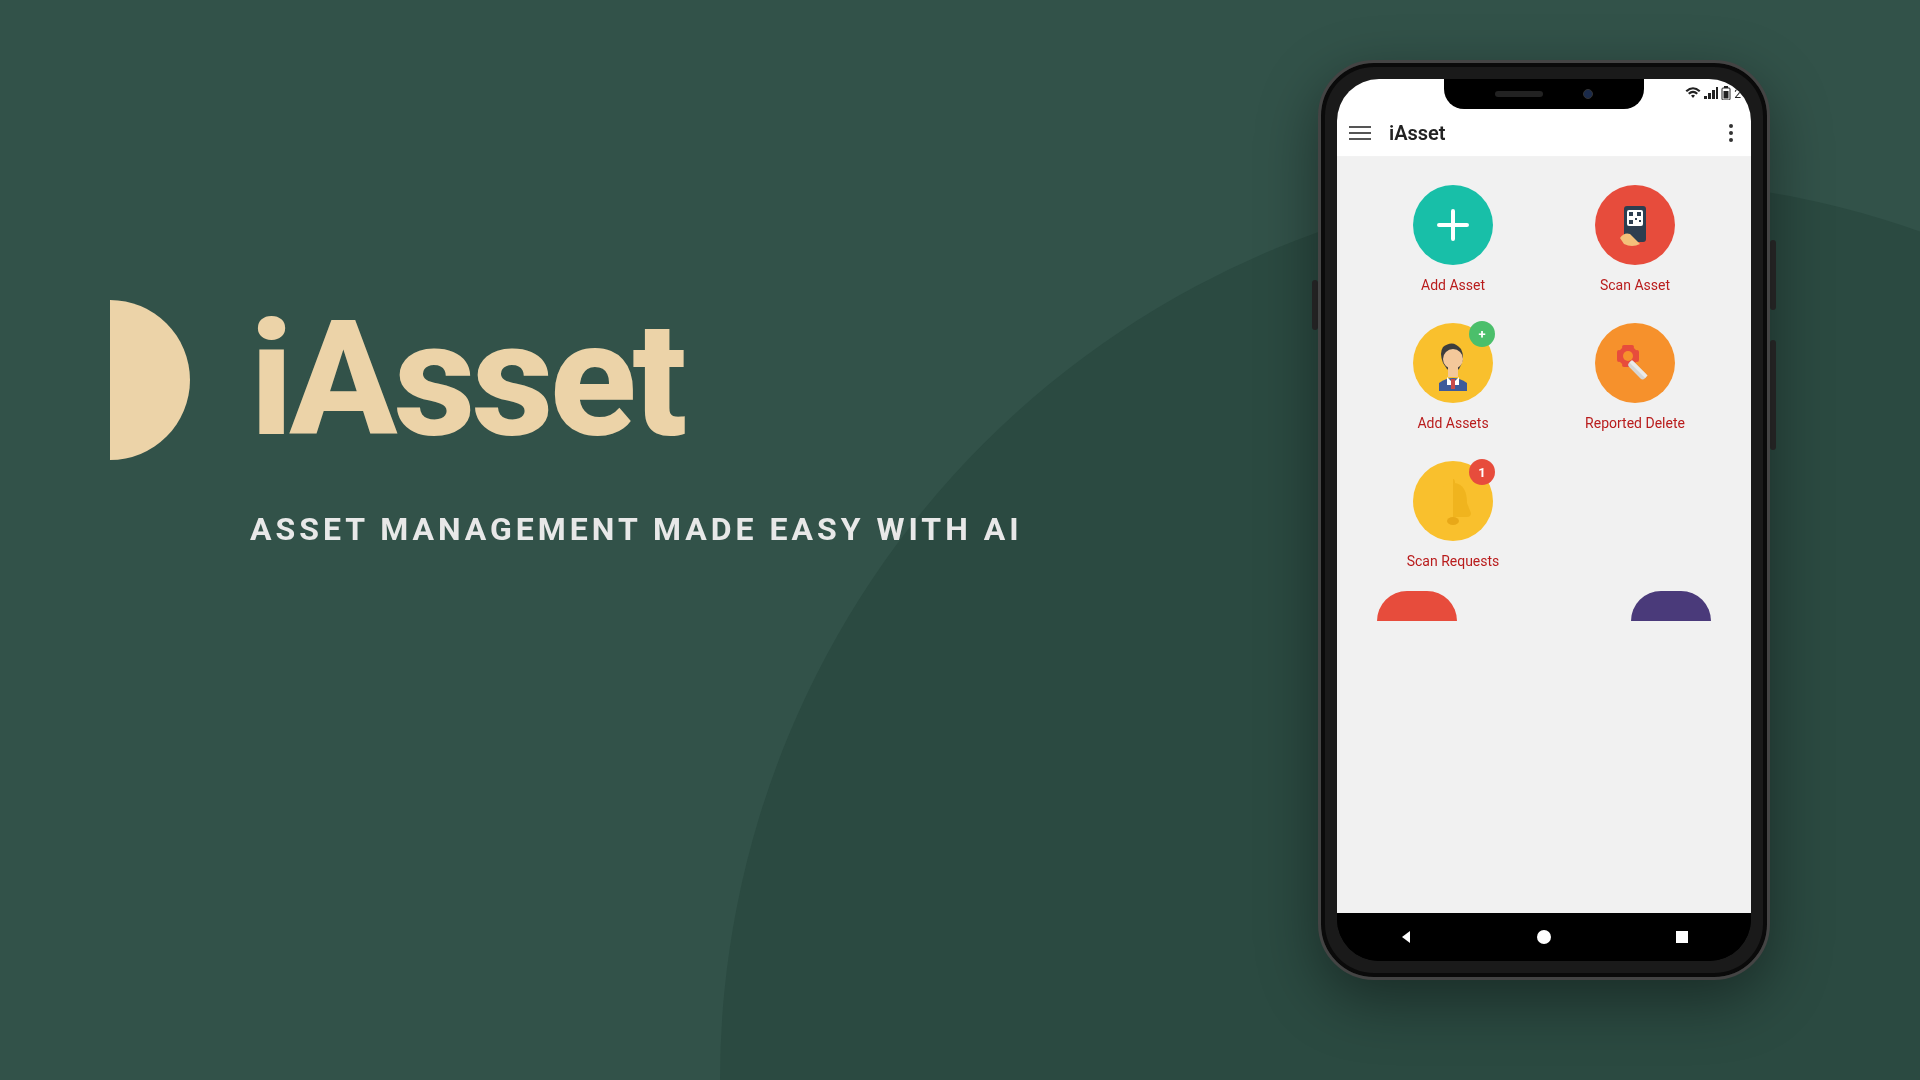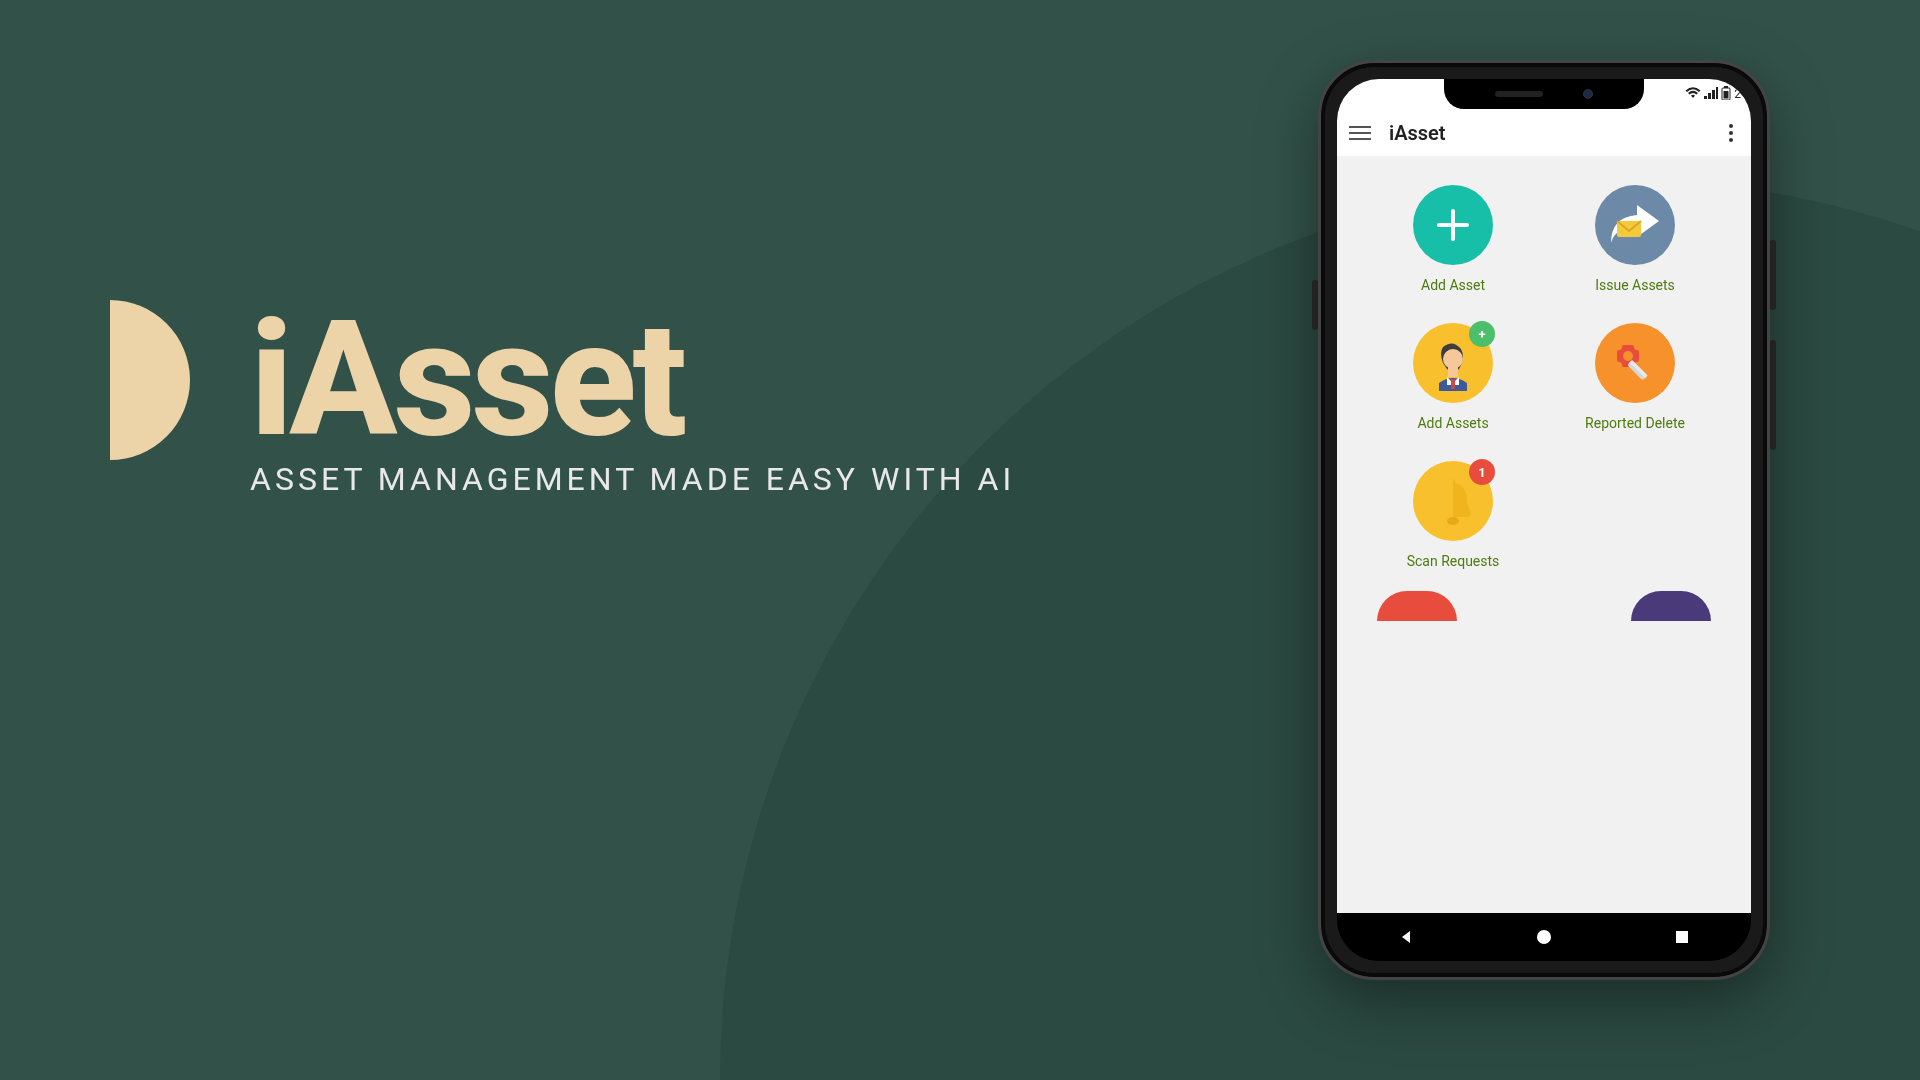--- a/index.html
+++ b/index.html
@@ -39,25 +39,26 @@
   border-radius: 0 160px 160px 0;
 }
 .brand {
   color: #ecd3a8;
   font-weight: 800;
   font-size: 160px;
   letter-spacing: -4px;
   line-height: 1;
 }
 .tagline {
+  margin-top: 50px;
   margin-left: 140px;
   color: #e8e8e8;
   font-size: 32px;
   letter-spacing: 4px;
-  font-weight: 400;
+  font-weight: 700;
 }
 .phone-wrap {
   position: absolute;
   right: 150px;
   top: 60px;
   width: 452px;
   height: 920px;
 }
 .phone-frame {
   width: 100%;
@@ -159,21 +160,21 @@
   width: 80px;
   height: 80px;
   border-radius: 50%;
   display: flex;
   align-items: center;
   justify-content: center;
   position: relative;
 }
 .cell .label {
   font-size: 14px;
-  color: #4d7c0f;
+  color: #b91c1c;
   text-align: center;
 }
 .partial-row {
   display: flex;
   justify-content: space-between;
   padding: 0 40px;
   margin-top: -6px;
 }
 .partial-circle {
   width: 80px;
@@ -266,28 +267,35 @@
         <div class="grid" id="tile-grid">
             <div class="cell">
               <div class="circle" style="background: rgb(24, 191, 168);">
                 <svg width="44" height="44" viewBox="0 0 44 44">
                   <path d="M22 8 V36 M8 22 H36" stroke="#fff" stroke-width="4" stroke-linecap="round"></path>
                 </svg>
               </div>
               <div class="label">Add Asset</div>
             </div>
             <div class="cell">
-              <div class="circle" style="background: rgb(108, 138, 168);">
-                <svg width="56" height="56" viewBox="0 0 56 56">
-                  <path d="M30 8 L52 24 L30 40 L30 30 Q8 30 4 46 Q4 20 30 18 Z" fill="#fff"></path>
-                  <rect x="10" y="24" width="24" height="16" rx="2" fill="#f4c93a"></rect>
-                  <path d="M10 24 L22 34 L34 24" fill="none" stroke="#d9a820" stroke-width="2"></path>
-                </svg>
-              </div>
-              <div class="label">Issue Assets</div>
+              <div class="circle" style="background: rgb(231, 76, 60);">
+                <svg width="50" height="50" viewBox="0 0 50 50">
+                  <rect x="14" y="6" width="22" height="36" rx="3" fill="#2d3e50"></rect>
+                  <rect x="17" y="10" width="16" height="16" rx="2" fill="#fff"></rect>
+                  <g fill="#2d3e50">
+                    <rect x="19" y="12" width="4" height="4"></rect>
+                    <rect x="27" y="12" width="4" height="4"></rect>
+                    <rect x="19" y="20" width="4" height="4"></rect>
+                    <rect x="25" y="18" width="2" height="2"></rect>
+                    <rect x="29" y="20" width="2" height="2"></rect>
+                  </g>
+                  <path d="M10 38 Q14 32 20 34 L26 40 L30 44 Q22 48 14 44 Z" fill="#f4c07a"></path>
+                </svg>
+              </div>
+              <div class="label">Scan Asset</div>
             </div>
             <div class="cell">
               <div class="circle" style="background: rgb(249, 192, 45);">
                 <svg width="56" height="56" viewBox="0 0 56 56">
                   <path d="M18 12 Q28 4 36 14 Q40 22 36 30 L34 34 Q28 40 22 34 L18 28 Q14 18 18 12 Z" fill="#3d3d3d"></path>
                   <circle cx="28" cy="24" r="10" fill="#f4c89a"></circle>
                   <rect x="23" y="32" width="10" height="10" fill="#f4c89a"></rect>
                   <path d="M14 48 Q28 38 42 48 L42 56 L14 56 Z" fill="#3d5a9a"></path>
                   <path d="M22 42 L28 48 L34 42 L34 50 L22 50 Z" fill="#fff"></path>
                   <rect x="26" y="44" width="4" height="10" fill="#c94a4a"></rect>

